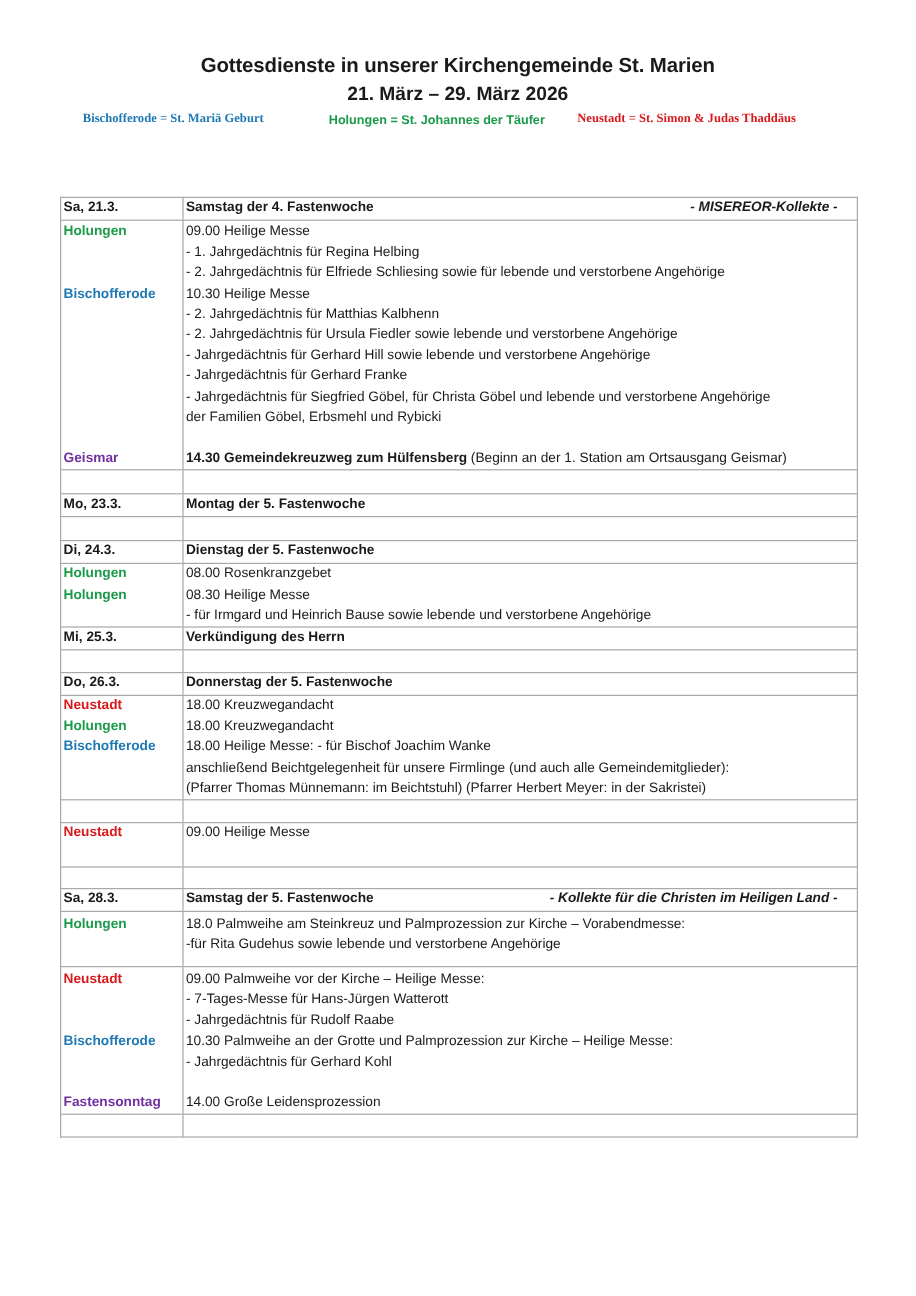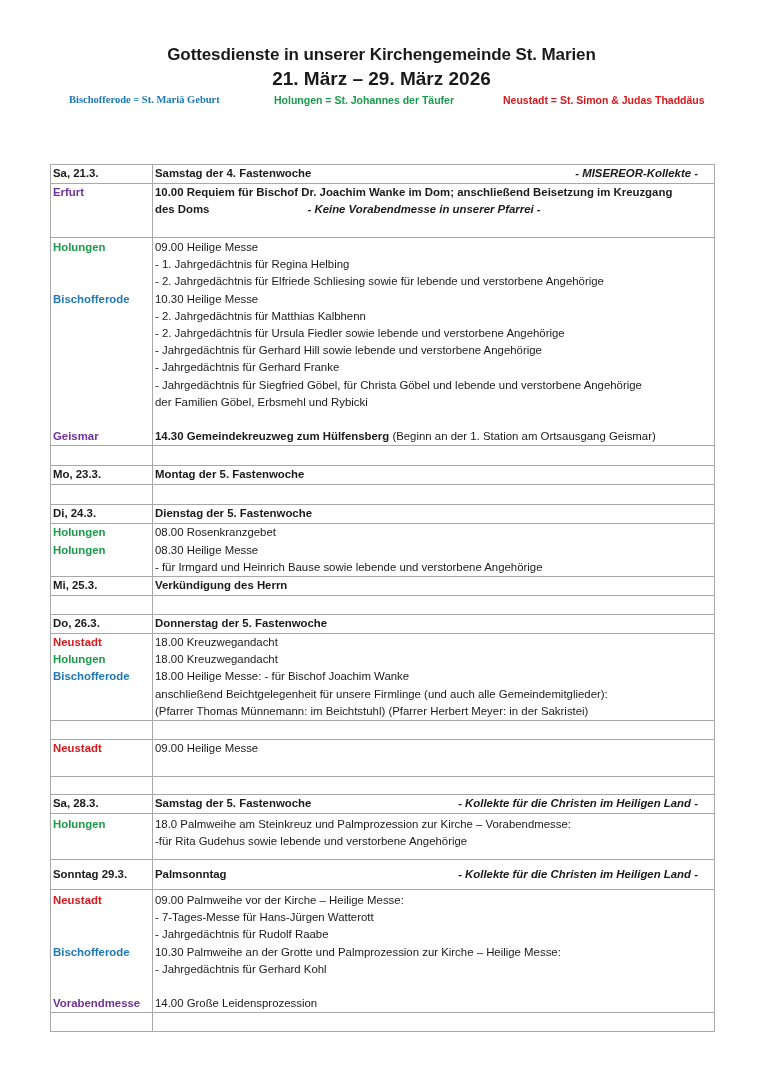--- a/index.html
+++ b/index.html
@@ -1,24 +1,24 @@
 <!DOCTYPE html>
 <html><head>
 <meta charset="utf-8">
 <style>
   html, body { margin: 0; padding: 0; background: #ffffff; }
   body { width: 763px; height: 1080px; position: relative; overflow: hidden;
          font-family: "Liberation Sans", "DejaVu Sans", sans-serif; color: #1a1a1a; }
   .header { position: absolute; left: 0; top: 44px; width: 763px; text-align: center; }
   .title { font-size: 17px; font-weight: bold; line-height: 21px; letter-spacing: -0.1px; }
-  .subtitle { font-size: 19px; font-weight: bold; line-height: 23px; margin-top: 2px; }
+  .subtitle { font-size: 16px; font-weight: bold; line-height: 23px; margin-top: 2px; }
   .legend { position: absolute; top: 94px; left: 50px; width: 664px; height: 14px;
             font-size: 10.5px; font-weight: bold; }
   .legend span { position: absolute; white-space: nowrap; }
-  .leg-0 { left: 19px; font-family: Liberation Serif, serif; } .leg-1 { left: 224px; } .leg-2 { left: 453px; }
+  .leg-0 { left: 19px; font-family: Liberation Serif, serif; } .leg-1 { left: 224px; } .leg-2 { left: 431px; font-family: Liberation Serif, serif; }
 
   table.sched { position: absolute; left: 50px; top: 118px; width: 665px;
                 border-collapse: collapse; table-layout: fixed; font-size: 11.4px; margin-top: 46px; }
   table.sched td { border: 1px solid #a8a8a8; padding: 0 2px; vertical-align: top;
                    line-height: 17.2px; }
   td.c1 { width: 97px; }
   tr.head td { font-weight: bold; height: 18px; }
   .place { font-weight: bold; display: block; }
   .line { display: block; white-space: nowrap; }
   .b { font-weight: bold; }
@@ -44,29 +44,20 @@
 <table class="sched">
 
   <tbody>
       <tr class="head">
     <td class="c1">Sa, 21.3.</td>
     <td>
       <span>Samstag der 4. Fastenwoche</span>
       <span class="right">- MISEREOR-Kollekte -</span>
     </td>
   </tr>
-  <tr style="height:54px">
-    <td class="c1">
-      <span class="place" style="color: rgb(112, 48, 160);">Erfurt</span>
-    </td>
-    <td>
-      <span class="line b">10.00 Requiem für Bischof Dr. Joachim Wanke im Dom; anschließend Beisetzung im Kreuzgang</span>
-      <span class="line"><span class="b">des Doms</span><span class="it" style="margin-left:98px">- Keine Vorabendmesse in unserer Pfarrei -</span></span>
-    </td>
-  </tr>
 
   <tr>
     <td class="c1" style="padding-top:1px">
       <span class="place" style="color: rgb(26, 154, 74);">Holungen</span>
       <span class="spacer"></span>
       <span class="spacer"></span>
       <span class="place" style="color: rgb(31, 120, 180);">Bischofferode</span>
       <span class="spacer"></span>
       <span class="spacer"></span>
       <span class="spacer"></span>
@@ -176,36 +167,29 @@
   <tr style="height:46px">
     <td class="c1" style="padding-top:2px">
       <span class="place" style="color: rgb(26, 154, 74);">Holungen</span>
     </td>
     <td style="padding-top:2px">
       <span class="line">18.0  Palmweihe am Steinkreuz und Palmprozession zur Kirche – Vorabendmesse:</span>
       <span class="line">-für Rita Gudehus sowie lebende und verstorbene Angehörige</span>
     </td>
   </tr>
 
-  <tr class="head" style="height:30px">
-    <td class="c1" style="vertical-align:middle">Sonntag 29.3.</td>
-    <td style="vertical-align:middle">
-      <span>Palmsonntag</span>
-      <span class="right">- Kollekte für die Christen im Heiligen Land -</span>
-    </td>
-  </tr>
   <tr>
     <td class="c1" style="padding-top:2px">
       <span class="place" style="color: rgb(215, 25, 28);">Neustadt</span>
       <span class="spacer"></span>
       <span class="spacer"></span>
       <span class="place" style="color: rgb(31, 120, 180);">Bischofferode</span>
       <span class="spacer"></span>
       <span class="spacer"></span>
-      <span class="place" style="color: rgb(112, 48, 160);">Vorabendmesse</span>
+      <span class="place" style="color: rgb(112, 48, 160);">Fastensonntag</span>
     </td>
     <td style="padding-top:2px">
       <span class="line">09.00 Palmweihe vor der Kirche – Heilige Messe:</span>
       <span class="line">- 7-Tages-Messe für Hans-Jürgen Watterott</span>
       <span class="line">- Jahrgedächtnis für Rudolf Raabe</span>
       <span class="line">10.30 Palmweihe an der Grotte und Palmprozession zur Kirche – Heilige Messe:</span>
       <span class="line">- Jahrgedächtnis für Gerhard Kohl</span>
       <span class="spacer"></span>
       <span class="line">14.00 Große Leidensprozession</span>
     </td>

